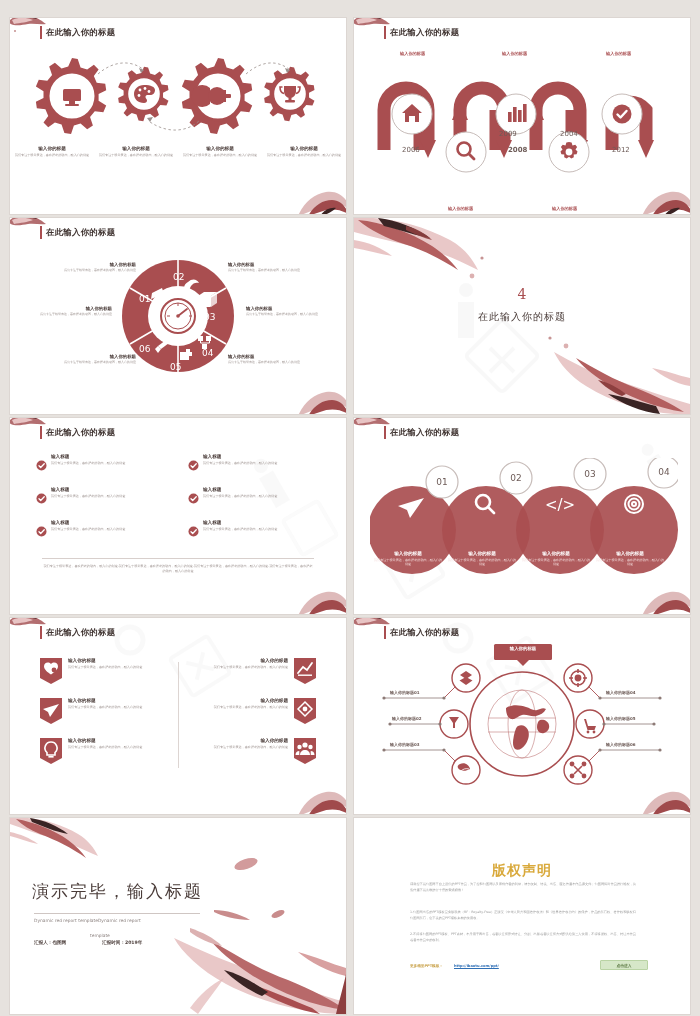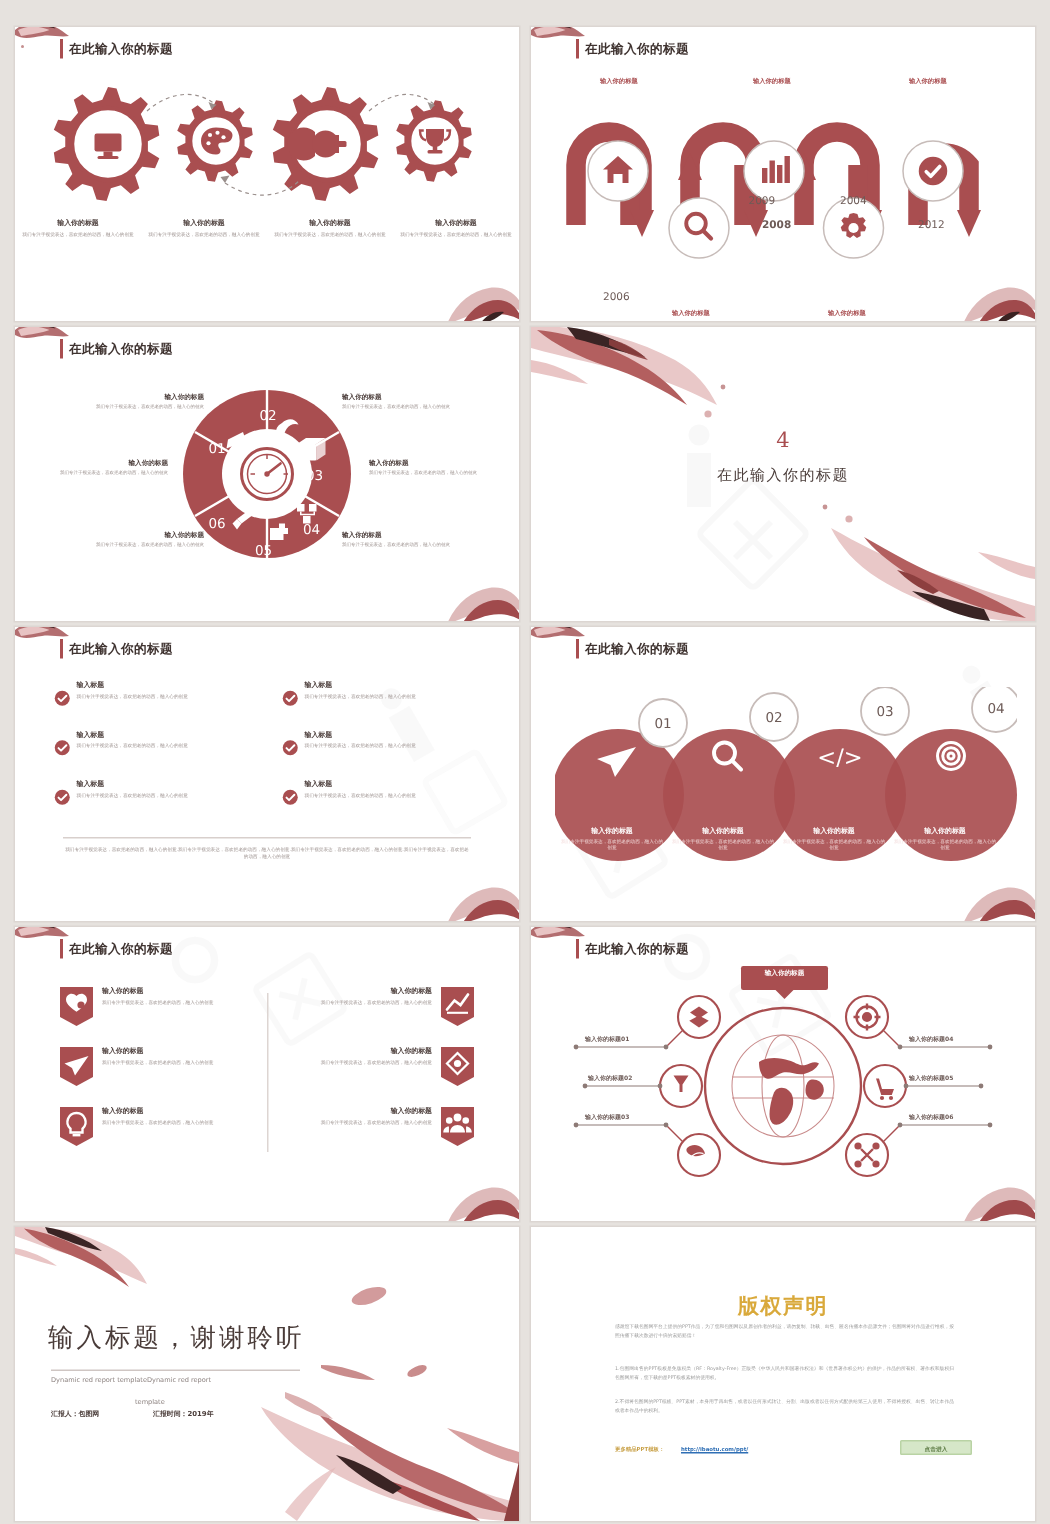--- a/index.html
+++ b/index.html
@@ -287,21 +287,21 @@
         <circle cx="268" cy="74" r="9.5" fill="#a94e50"></circle>
         <path d="M263.5 74.5 l3 3 6-6.5" stroke="#fff" stroke-width="2.4" fill="none" stroke-linecap="round" stroke-linejoin="round"></path>
       </g>
     </svg>
 
     <div class="tl-lab" style="left:46px; top:33px;">输入你的标题</div>
     <div class="tl-lab" style="left:148px; top:33px;">输入你的标题</div>
     <div class="tl-lab" style="left:252px; top:33px;">输入你的标题</div>
     <div class="tl-lab" style="left:96px; top:195px;"></div>
 
-    <div class="tl-yr" style="left:48px; top:128px;margin-top:48px;">2006</div>
+    <div class="tl-yr" style="left:48px; top:128px;">2006</div>
     <div class="tl-yr" style="left:102px; top:112px;margin-left:43px;">2009</div>
     <div class="tl-yr" style="left:154px; top:128px;font-weight:bold;">2008</div>
     <div class="tl-yr" style="left:206px; top:112px;">2004</div>
     <div class="tl-yr" style="left:258px; top:128px;">2012</div>
 
     <div class="tl-lab" style="left:94px; top:188px;">输入你的标题</div>
     <div class="tl-lab" style="left:198px; top:188px;">输入你的标题</div>
   </div>
 
   <div class="slide">
@@ -821,21 +821,21 @@
       <path d="M310 196 C286 192,258 180,238 166 C256 170,282 182,302 190Z" fill="#a94e50"></path>
       <path d="M252 178 C238 172,224 162,214 152 C230 156,246 166,258 174Z" fill="#3a2424"></path>
       <path d="M336 158 C318 154,300 144,288 134 C304 138,322 146,336 150Z" fill="#d8a0a0"></path>
       <path d="M180 110 C192 114,204 120,212 128 C200 126,188 120,180 114Z" fill="#dcb1b1"></path>
       <path d="M204 92 C216 92,230 96,240 102 C226 102,212 98,204 94Z" fill="#c98c8c"></path>
       <ellipse cx="236" cy="46" rx="12" ry="5" fill="#d29b9c" transform="rotate(-18 236 46)"></ellipse>
       <ellipse cx="268" cy="96" rx="7" ry="3" fill="#c98c8c" transform="rotate(-24 268 96)"></ellipse>
       <path d="M326 196 C330 180,334 166,336 156 L336 196Z" fill="#8d3f3f"></path>
       <path d="M180 190 C190 176,202 166,214 160 C206 172,196 184,188 196 Z" fill="#e3b7b7" opacity=".7"></path>
     </svg>
-    <div class="tk-title">输入标题，谢谢聆听</div>
+    <div class="tk-title">演示完毕，输入标题</div>
     <div class="tk-rule"></div>
     <div class="tk-sub">Dynamic red report templateDynamic red report</div>
     <div class="tk-sub2">template</div>
     <div class="tk-meta">汇报人：包图网</div>
     <div class="tk-meta2">汇报时间：2019年</div>
   </div>
 
   <div class="slide">
     <div class="cp-card">
       <div class="cp-h">版权声明</div>

